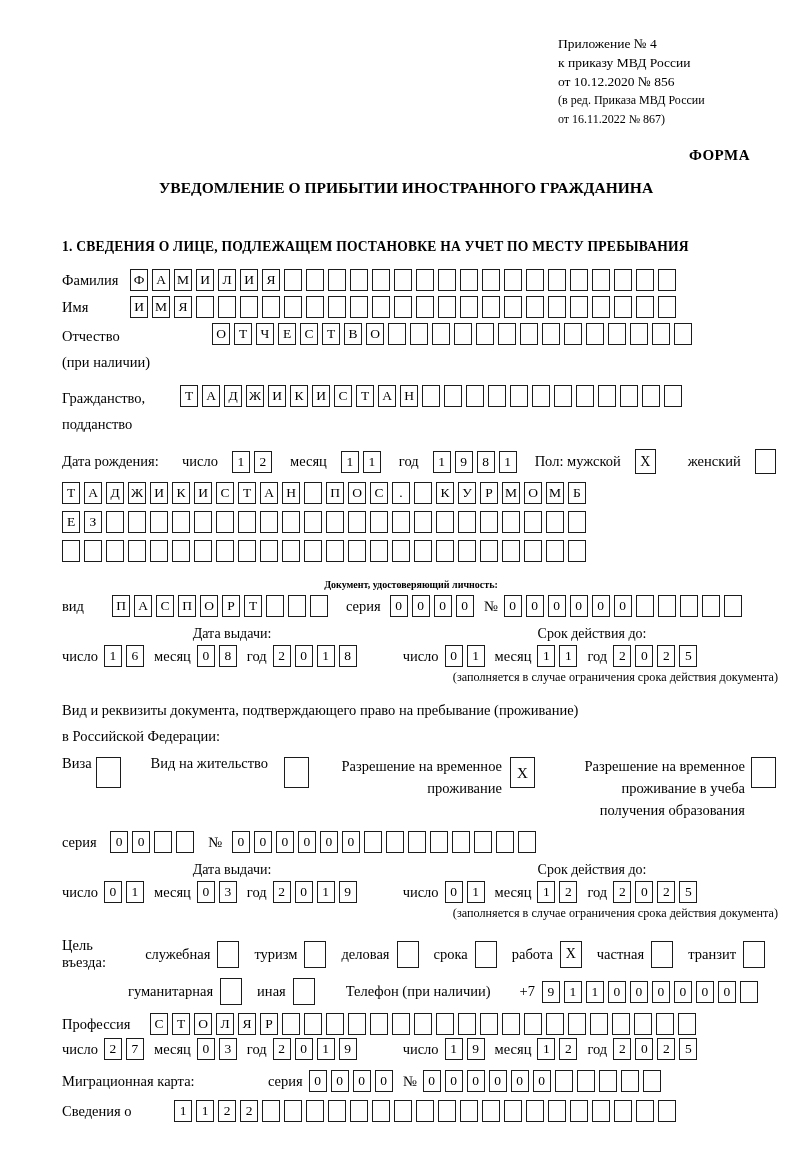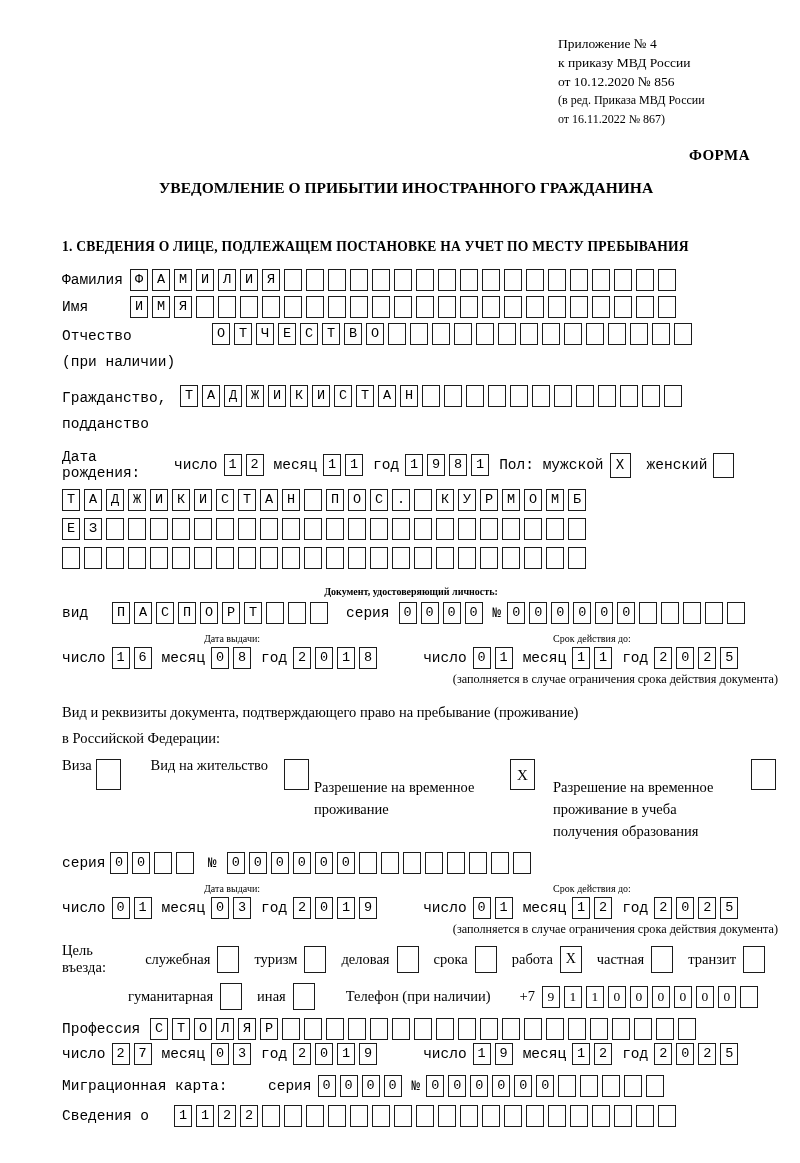--- a/index.html
+++ b/index.html
@@ -11,21 +11,21 @@
     padding:34px 20px 0 62px;
   }
   .hdr-right { margin-left:496px; line-height:19px; font-size:13.5px; }
   .hdr-right .small { font-size:12px; }
   .hdr-right .small:first-of-type { margin-top:4px; }
   .forma { text-align:right; padding-right:30px; font-weight:bold; font-size:15px; margin-top:18px; letter-spacing:.5px; }
   .title { text-align:center; font-weight:bold; font-size:15.5px; line-height:23px; margin-top:12px; margin-left:-30px; }
   .blank-line { display:inline-block; width:48px; border-bottom:2.2px solid #333; margin-left:10px; vertical-align:baseline; }
   .sec-heading { font-weight:bold; font-size:13.6px; margin-top:40px; letter-spacing:.2px; }
 
-  .row { display:flex; align-items:center; margin-top:5px;font-family:Liberation Mono, monospace; }
+  .row { display:flex; align-items:center; margin-top:5px; }
   .row.top { align-items:flex-start; }
   .lbl { flex:none; }
   .w68 { width:68px; } .w118 { width:118px; } .w143 { width:143px; } .w150 { width:150px; } .w112 { width:112px; }
   .lblcol { flex:none; line-height:26px; }
   .lblcol.tight { line-height:22.5px; }
   .cellcol .cells { margin-bottom:7px; }
 
   .cells { display:flex; flex:none; }
   .cell {
     width:18px; height:22px; border:1.6px solid #1c1c1c; margin-right:4px;
@@ -33,37 +33,37 @@
     font-size:13.5px; line-height:20px; flex:none; background:#fff;
   }
   .cb .cell { width:21px; height:25px; font-size:14px; }
   .cb-md .cell { width:22px; height:27px; font-size:14px; }
   .cb-lg .cell { width:25px; height:31px; font-size:15px; }
 
   .dlbl { margin:0 6px; flex:none; }
   .dlbl.first { margin-left:0; }
   .dg { display:flex; align-items:center; }
   .dg2 { margin-left:42px; }
-  .dh-row { display:flex; margin-top:9px; font-size:10px;align-items:center; }
+  .dh-row { display:flex; margin-top:9px; font-size:14px;align-items:center; }
   .dh-row .h1 { width:340px; text-align:center; }
   .dh-row .h2 { width:320px; text-align:center; margin-left:30px; }
   .note { width:716px; text-align:right; font-size:12.2px; margin-top:3px; }
 
   .doc-heading { text-align:center; font-weight:bold; font-size:10px; margin-top:10px; margin-left:-20px; }
   .intro { margin-top:12px; line-height:26px; }
   .permits { display:flex; align-items:flex-start; margin-top:6px; }
   .permit { display:flex; align-items:flex-start; }
   .permit .cells { margin-top:2px; }
   .plbl { flex:none; }
-  .plbl.center { text-align:left; line-height:22px;margin-top:19px; }
+  .plbl.center { text-align:right; line-height:22px; }
   .w185 { width:188px; } .w195 { width:192px; }
-  .purpose-row { display:flex; align-items:center; margin-top:5px; }
+  .purpose-row { display:flex; align-items:center; margin-top:16px; }
   .purpose-row .olbl { margin-right:7px; }
   .purpose-row .cells { margin-right:11px; }
-  .mt8 { margin-top:8px; } .mt10 { margin-top:10px; } .mt12 { margin-top:12px; } .mt14 { margin-top:14px; }
+  .mt8 { margin-top:8px; } .mt10 { margin-top:10px; } .mt12 { margin-top:12px;gap:8px; } .mt14 { margin-top:14px; }
 </style>
 </head>
 <body>
 
 <div class="page">
 
   <div class="hdr-right">
     <div>Приложение № 4</div>
     <div>к приказу МВД России</div>
     <div>от 10.12.2020 № 856</div>
@@ -220,21 +220,21 @@
     <span class="cells">
         <span class="cell">1</span>
         <span class="cell">9</span>
         <span class="cell">8</span>
         <span class="cell">1</span>
       </span>
     <span class="dlbl">Пол: мужской</span>
     <span class="cells cb">
         <span class="cell">X</span>
       </span>
-    <span class="dlbl" style="margin-left:12px">женский</span>
+    <span class="dlbl" style="margin-left:20px">женский</span>
     <span class="cells cb">
         <span class="cell"></span>
       </span>
   </div>
 
   <div class="row top mt8">
     <span class="cellcol">
       <span class="cells">
           <span class="cell">Т</span>
           <span class="cell">А</span>

